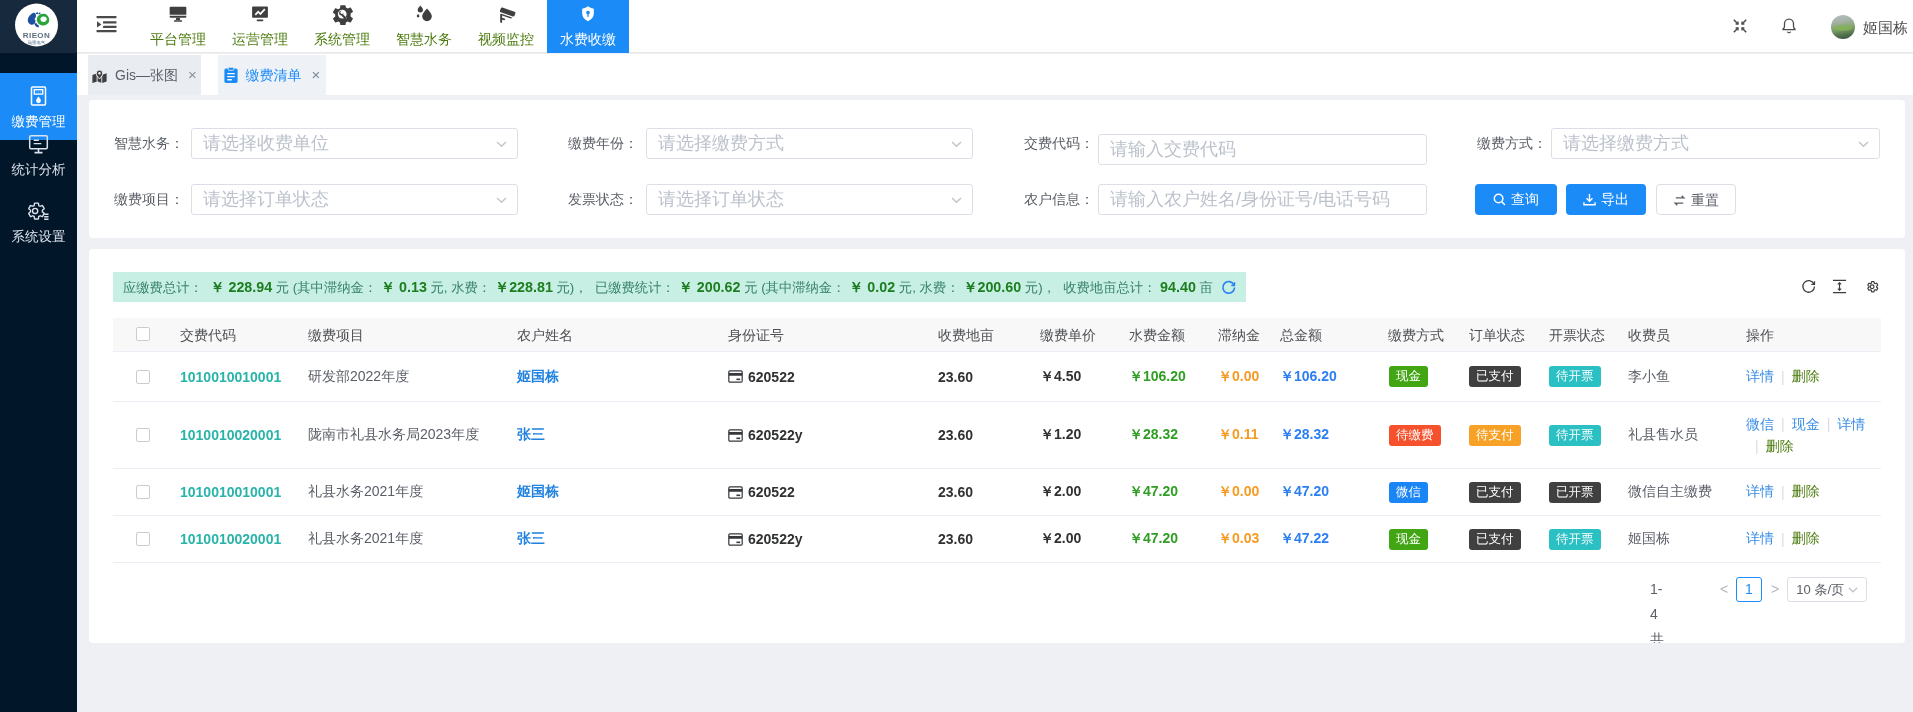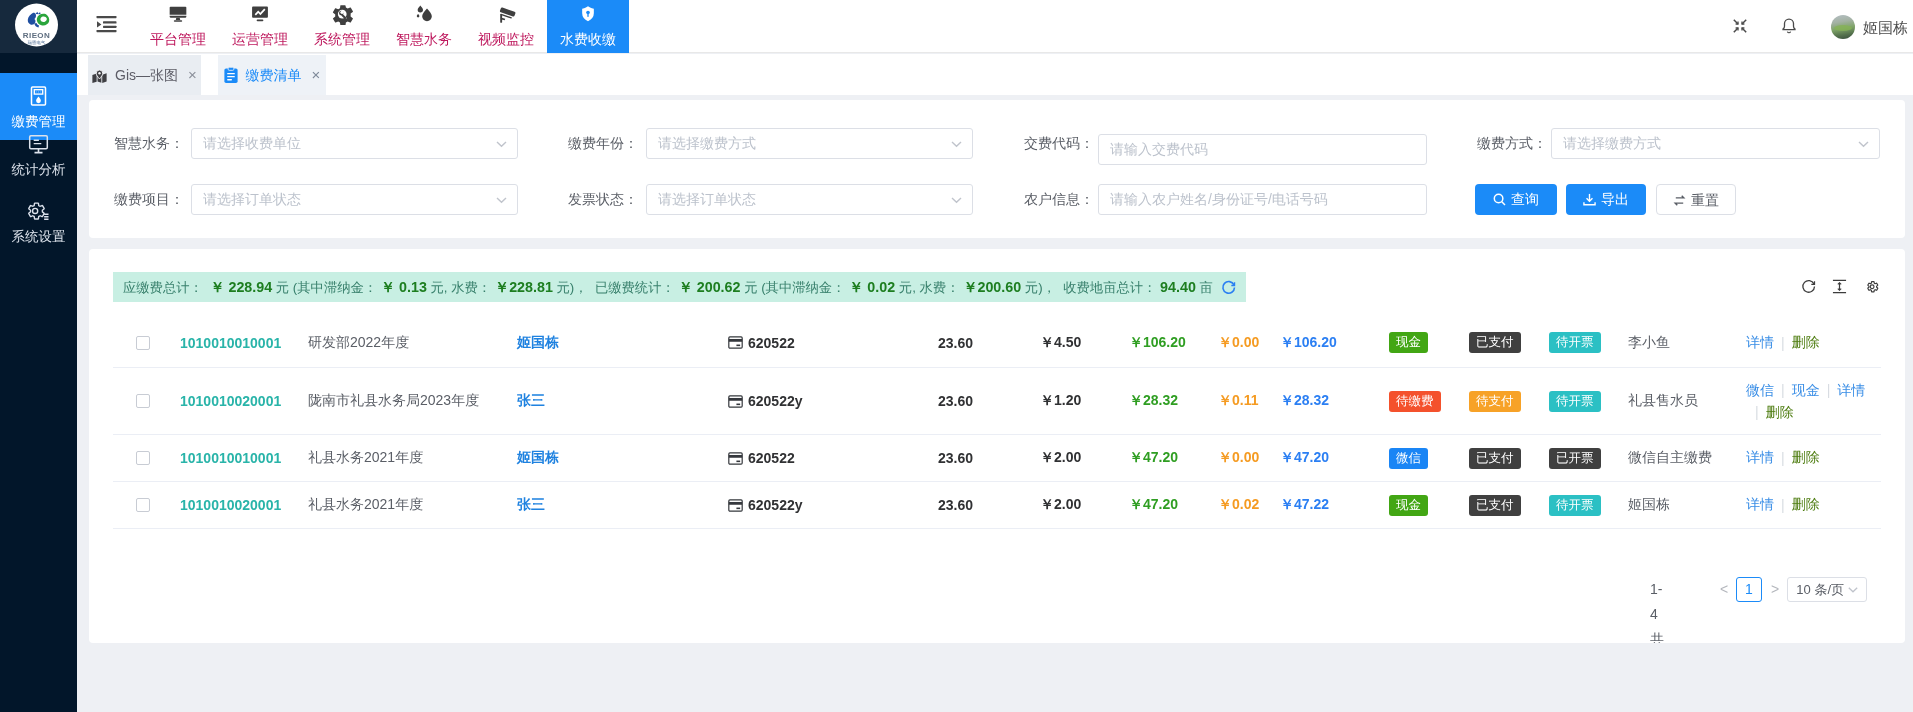--- a/index.html
+++ b/index.html
@@ -4,21 +4,21 @@
 <style>
 * { margin:0; padding:0; box-sizing:border-box; }
 html,body { width:1913px; height:712px; }
 body { font-family:"Liberation Sans",sans-serif; background:#eef0f4; position:relative; overflow:hidden; font-size:14px; color:#333; }
 .abs { position:absolute; }
 
 
 #topbar { position:absolute; left:0; top:0; width:1913px; height:53px; background:#fff; border-bottom:1px solid #e8e8e8; z-index:5; }
 #logo { position:absolute; left:0; top:0; width:77px; height:53px; background:#16293d; }
 #hamb { position:absolute; left:96px; top:15px; width:24px; height:24px; }
-.nav { position:absolute; top:0; height:53px; width:82px; text-align:center; color:#be185d; }
+.nav { position:absolute; top:0; height:53px; width:82px; text-align:center; color:#4d7c0f; }
 .nav .ic { height:26px; margin-top:4px; }
 .nav .tx { font-size:14px; line-height:18px; }
 .nav.active { background:#1b8bf8; color:#fff; }
 
 
 #sidebar { position:absolute; left:0; top:53px; width:77px; height:659px; background:#02162a; z-index:4; }
 .sitem { position:absolute; left:0; width:77px; height:67px; text-align:center; color:#dde3ec; font-size:13.5px; }
 .sitem .ic { margin-top:11px; height:26px; }
 .sitem .tx { margin-top:3px; }
 .sitem.active { background:#1b8bf8; color:#fff; }
@@ -31,21 +31,21 @@
 #tab1 { left:11px; width:113px; background:#e9edf2; }
 #tab2 { left:141px; width:108px; background:#eef2f7; color:#1b8bf8; }
 #tab2 .x { color:#7d8898; }
 
 
 #fcard { position:absolute; left:89px; top:100px; width:1816px; height:138px; background:#fff; border-radius:4px; }
 #mcard { position:absolute; left:89px; top:249px; width:1816px; height:394px; background:#fff; border-radius:4px; }
 
 
 .flabel { position:absolute; height:31px; line-height:31px; text-align:right; color:#5a5e66; font-size:14px; }
-.finput { position:absolute; height:31px; border:1px solid #dcdfe6; border-radius:3px; background:#fff; line-height:29px; color:#bcc2cc; font-size:14px; padding-left:11px; }
+.finput { position:absolute; height:31px; border:1px solid #dcdfe6; border-radius:3px; background:#fff; line-height:29px; color:#bcc2cc; font-size:18px; padding-left:11px; }
 .finput .chev { position:absolute; right:10px; top:12px; width:11px; height:7px; line-height:0; }
 .btn { position:absolute; height:31px; border-radius:4px; font-size:14px; color:#fff; background:#1b8bf8; text-align:center; line-height:31px; }
 .btn.plain { background:#fff; border:1px solid #dcdfe6; color:#5a5e66; }
 .btn svg { vertical-align:-2px; margin-right:5px; }
 
 
 #sumbar { position:absolute; left:24px; top:23px; width:1133px; height:30px; background:#c8efe3; line-height:30px; font-size:13.3px; color:#38806c; white-space:nowrap; padding-left:10px; }
 #sumbar b { color:#1d7e20; font-size:14.3px; }
 
 
@@ -277,20 +277,37 @@
   <div class="abs" style="left:1743px; top:30px;"><svg width="15" height="15" viewBox="0 0 16 16" fill="none" stroke="#3d3d3d" stroke-width="1.4">
         <path d="M1 1.5h14M1 14.5h14"></path>
         <path d="M8 4v8" stroke-width="1.3"></path>
         <path d="M6.2 5.8L8 4l1.8 1.8M6.2 10.2L8 12l1.8-1.8" stroke-width="1.2" fill="none"></path>
       </svg></div>
   <div class="abs" style="left:1775px; top:29px;"><svg width="16" height="16" viewBox="0 0 24 24" fill="none" stroke="#3d3d3d" stroke-width="1.8">
         <path d="M18.2 12.6c.03-.25.05-.5.05-.77s-.02-.53-.06-.78l1.69-1.31c.15-.12.19-.34.1-.51l-1.6-2.77c-.1-.18-.31-.24-.49-.18l-1.99.8c-.42-.32-.86-.58-1.35-.78l-.3-2.12c-.03-.2-.2-.34-.4-.34h-3.2c-.2 0-.36.14-.39.34l-.3 2.12c-.49.2-.94.47-1.35.78l-1.99-.8c-.18-.07-.39 0-.49.18l-1.6 2.77c-.1.18-.07.39.1.51l1.69 1.31c-.04.25-.07.53-.07.78s.02.53.06.78l-1.69 1.32c-.15.12-.19.34-.1.51l1.6 2.77c.1.18.31.24.49.18l1.99-.8c.42.32.86.58 1.35.78l.3 2.12c.04.2.2.34.4.34h3.2c.2 0 .37-.14.39-.34l.3-2.12c.49-.2.94-.47 1.35-.78l1.99.8c.18.07.39 0 .49-.18l1.6-2.77c.1-.18.06-.39-.1-.51l-1.67-1.32z" transform="scale(0.96) translate(1.5 1.8)"></path>
         <circle cx="12.2" cy="13" r="2.8"></circle>
       </svg></div>
   <div id="tbl">
+    <div class="thead">
+      <div class="c" style="left:23px;"><span class="cbx" style="display:inline-block;margin-top:9px;"></span></div>
+      <div class="c" style="left:67px;">交费代码</div>
+      <div class="c" style="left:195px;">缴费项目</div>
+      <div class="c" style="left:404px;">农户姓名</div>
+      <div class="c" style="left:615px;">身份证号</div>
+      <div class="c" style="left:825px;">收费地亩</div>
+      <div class="c" style="left:927px;">缴费单价</div>
+      <div class="c" style="left:1016px;">水费金额</div>
+      <div class="c" style="left:1105px;">滞纳金</div>
+      <div class="c" style="left:1167px;">总金额</div>
+      <div class="c" style="left:1275px;">缴费方式</div>
+      <div class="c" style="left:1356px;">订单状态</div>
+      <div class="c" style="left:1436px;">开票状态</div>
+      <div class="c" style="left:1515px;">收费员</div>
+      <div class="c" style="left:1633px;">操作</div>
+    </div>
     <div class="trow" style="height:50px;">
       <div class="c" style="left:23px;">
           <span class="cbx"></span>
         </div>
       <div class="c code" style="left:67px;">1010010010001</div>
       <div class="c" style="left:195px;">研发部2022年度</div>
       <div class="c name" style="left:404px;">姬国栋</div>
       <div class="c num" style="left:615px;"><svg width="15" height="13" viewBox="0 0 16 14" style="margin-right:5px;" fill="none" stroke="#35383d" stroke-width="1.3">
             <rect x="0.8" y="1" width="14.4" height="12" rx="1.2"></rect>
             <rect x="0.8" y="3.2" width="14.4" height="3" fill="#35383d" stroke="none"></rect>
@@ -389,21 +406,21 @@
       <div class="c" style="left:195px;">礼县水务2021年度</div>
       <div class="c name" style="left:404px;">张三</div>
       <div class="c num" style="left:615px;"><svg width="15" height="13" viewBox="0 0 16 14" style="margin-right:5px;" fill="none" stroke="#35383d" stroke-width="1.3">
             <rect x="0.8" y="1" width="14.4" height="12" rx="1.2"></rect>
             <rect x="0.8" y="3.2" width="14.4" height="3" fill="#35383d" stroke="none"></rect>
             <rect x="9" y="9.2" width="4" height="1.7" fill="#35383d" stroke="none"></rect>
           </svg>620522y</div>
       <div class="c num" style="left:825px;">23.60</div>
       <div class="c num" style="left:927px;">￥2.00</div>
       <div class="c green" style="left:1016px;">￥47.20</div>
-      <div class="c orange" style="left:1105px;">￥0.02</div>
+      <div class="c orange" style="left:1105px;">￥0.03</div>
       <div class="c blue" style="left:1167px;">￥47.22</div>
       <div class="c" style="left:1276px;">
           <span class="badge b-cash">现金</span>
         </div>
       <div class="c" style="left:1356px;">
           <span class="badge b-paid">已支付</span>
         </div>
       <div class="c" style="left:1436px;">
           <span class="badge b-wait">待开票</span>
         </div>

